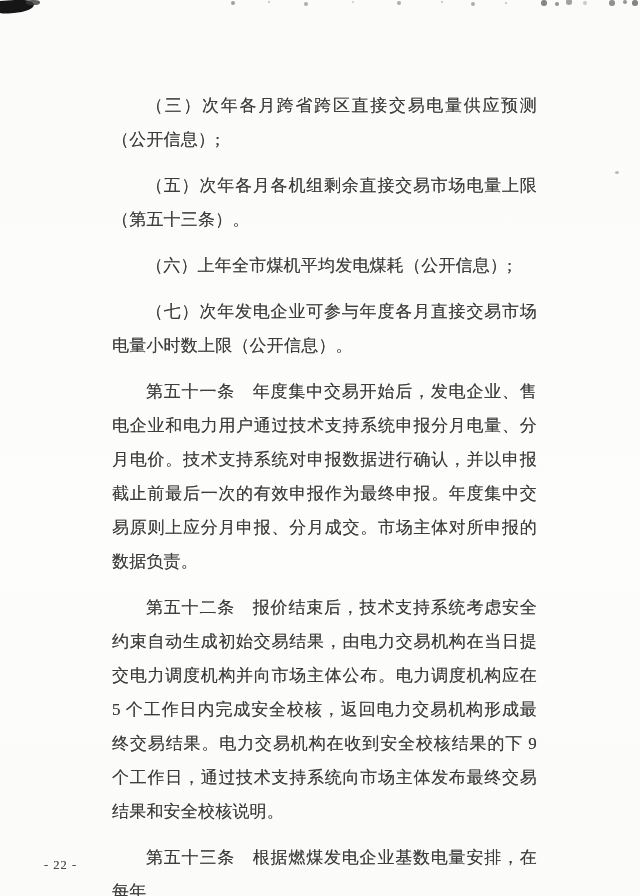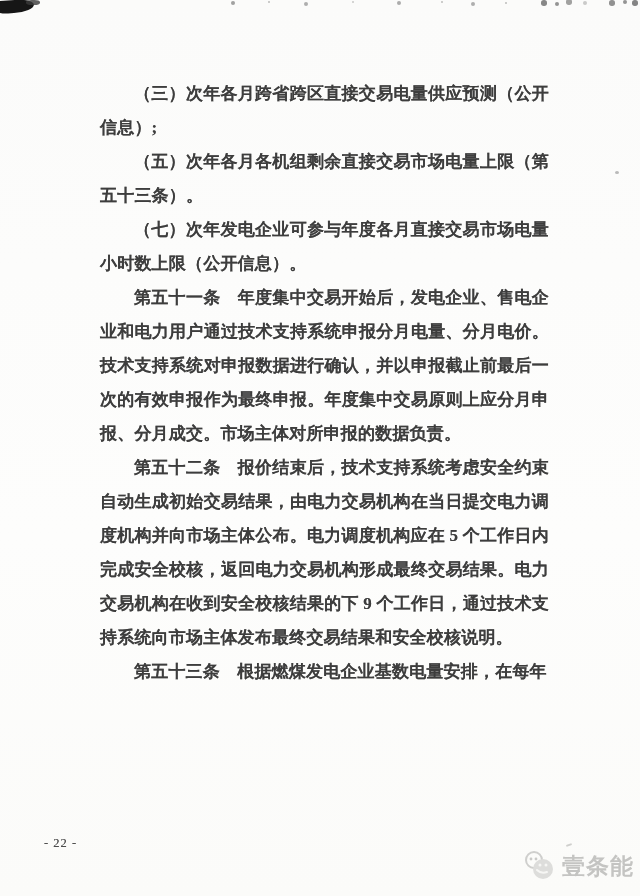--- a/index.html
+++ b/index.html
@@ -58,40 +58,40 @@
   }
 
   
   .doc-body {
     position: absolute;
     left: 100px;
     top: 77px;
     width: 449px;
   }
   .doc-body p, .doc-body h3 {
-    margin: 0;
+    margin: 12px;
     font-size: 17px;
     line-height: 34px;
-    font-weight: bold;
+    font-weight: normal;
     text-align: justify;
     text-justify: inter-ideograph;
     letter-spacing: 0.2px;
     text-shadow: 0 0 0.5px rgba(61,61,61,.65);
   }
   .doc-body p.para { text-indent: 2em; }
   .doc-body h3.section-heading {
     text-align: center;
     text-indent: 0;
   }
 
   
   .page-number {
     position: absolute;
     left: 44px;
-    top: 836px;
+    top: 858px;
     font-size: 12.5px;
     letter-spacing: 1px;
     color: #4c4c4c;
     text-shadow: 0 0 0.5px rgba(76,76,76,.6);
   }
   .watermark {
     position: absolute;
     right: 6px;
     top: 850px;
     display: flex;
@@ -120,35 +120,23 @@
   <div class="top-noise">
     <i class="noise-blob"></i>
     <i class="noise-blob2"></i>
     <i class="noise-dots"></i>
   </div>
   <i class="noise-speck"></i>
 
   <main class="doc-body">
     <p class="para">（三）次年各月跨省跨区直接交易电量供应预测（公开信息）;</p>
     <p class="para">（五）次年各月各机组剩余直接交易市场电量上限（第五十三条）。</p>
+    <p class="para">（六）上年全市煤机平均发电煤耗（公开信息）;</p>
     <p class="para">（七）次年发电企业可参与年度各月直接交易市场电量小时数上限（公开信息）。</p>
     <p class="para">第五十一条　年度集中交易开始后，发电企业、售电企业和电力用户通过技术支持系统申报分月电量、分月电价。技术支持系统对申报数据进行确认，并以申报截止前最后一次的有效申报作为最终申报。年度集中交易原则上应分月申报、分月成交。市场主体对所申报的数据负责。</p>
     <p class="para">第五十二条　报价结束后，技术支持系统考虑安全约束自动生成初始交易结果，由电力交易机构在当日提交电力调度机构并向市场主体公布。电力调度机构应在 5 个工作日内完成安全校核，返回电力交易机构形成最终交易结果。电力交易机构在收到安全校核结果的下 9 个工作日，通过技术支持系统向市场主体发布最终交易结果和安全校核说明。</p>
     <p class="para">第五十三条　根据燃煤发电企业基数电量安排，在每年</p>
   </main>
 
   <div class="page-number">- 22 -</div>
 
-  <div class="watermark">
-    <i class="wm-tick"></i>
-    <svg class="wm-icon" width="36" height="32" viewBox="0 0 36 32">
-      <circle cx="12" cy="10" r="8" fill="none" stroke="#cfcfcd" stroke-width="2"></circle>
-      <circle cx="9" cy="9" r="1.4" fill="#c9c9c7"></circle>
-      <circle cx="14" cy="9" r="1.4" fill="#c9c9c7"></circle>
-      <circle cx="21" cy="19" r="10" fill="#dddddb"></circle>
-      <path d="M15 20 q4 4 10 2" fill="none" stroke="#f6f6f4" stroke-width="2" stroke-linecap="round"></path>
-      <circle cx="18" cy="15" r="1.5" fill="#f6f6f4"></circle>
-      <circle cx="24" cy="15" r="1.5" fill="#f6f6f4"></circle>
-    </svg>
-    <span class="wm-text">壹条能</span>
-  </div>
 
 </div>
 
 </body></html>

